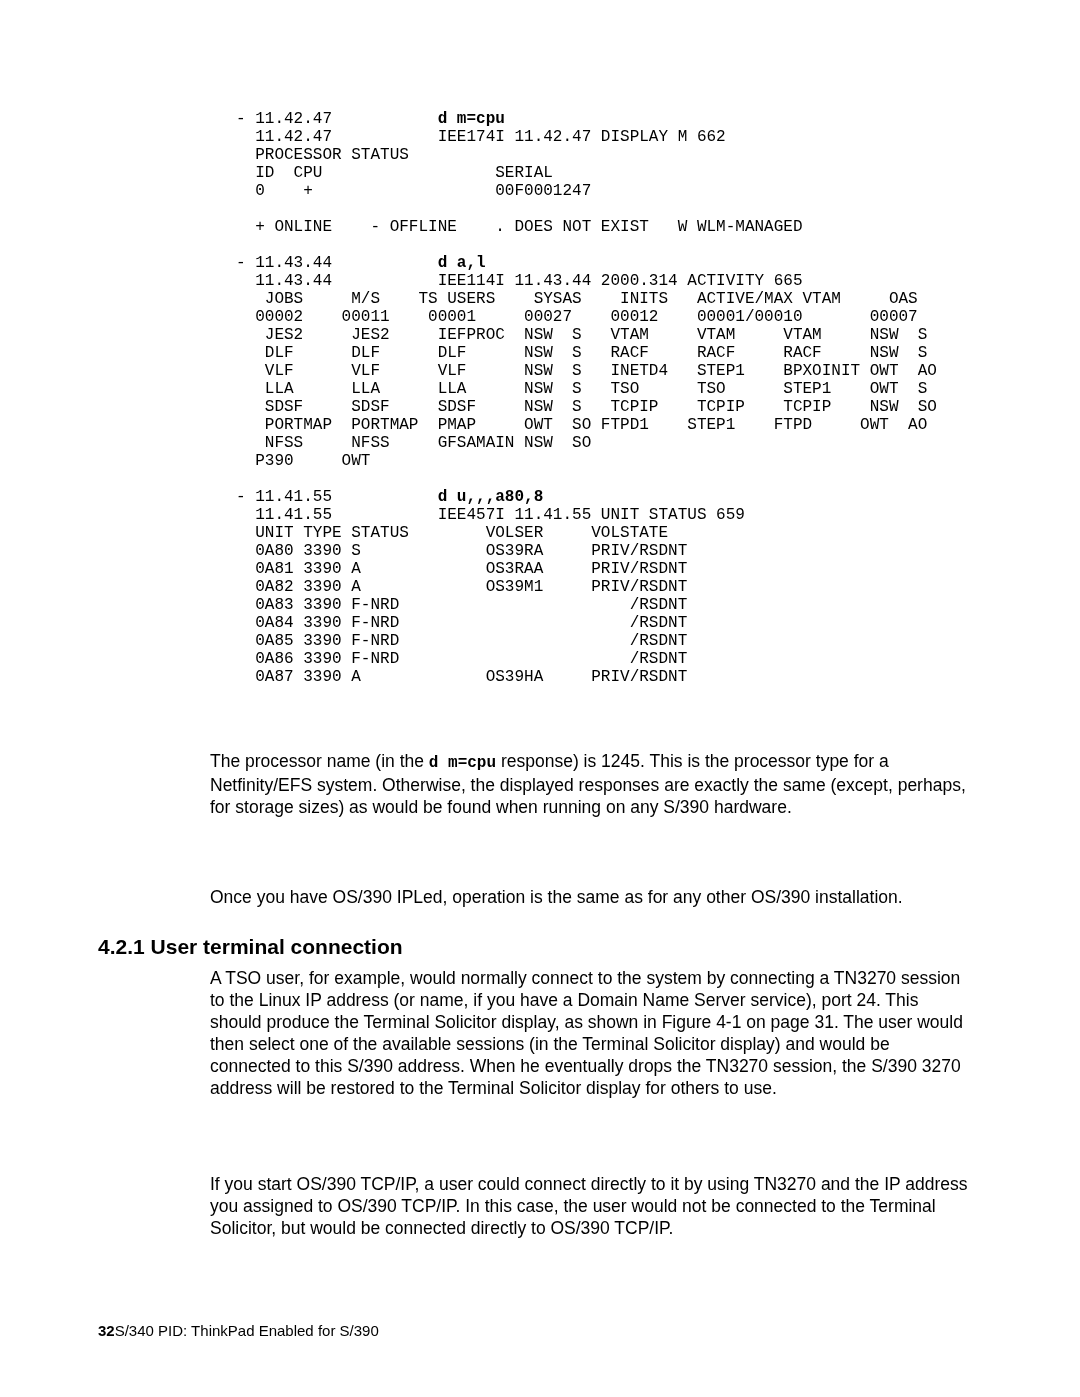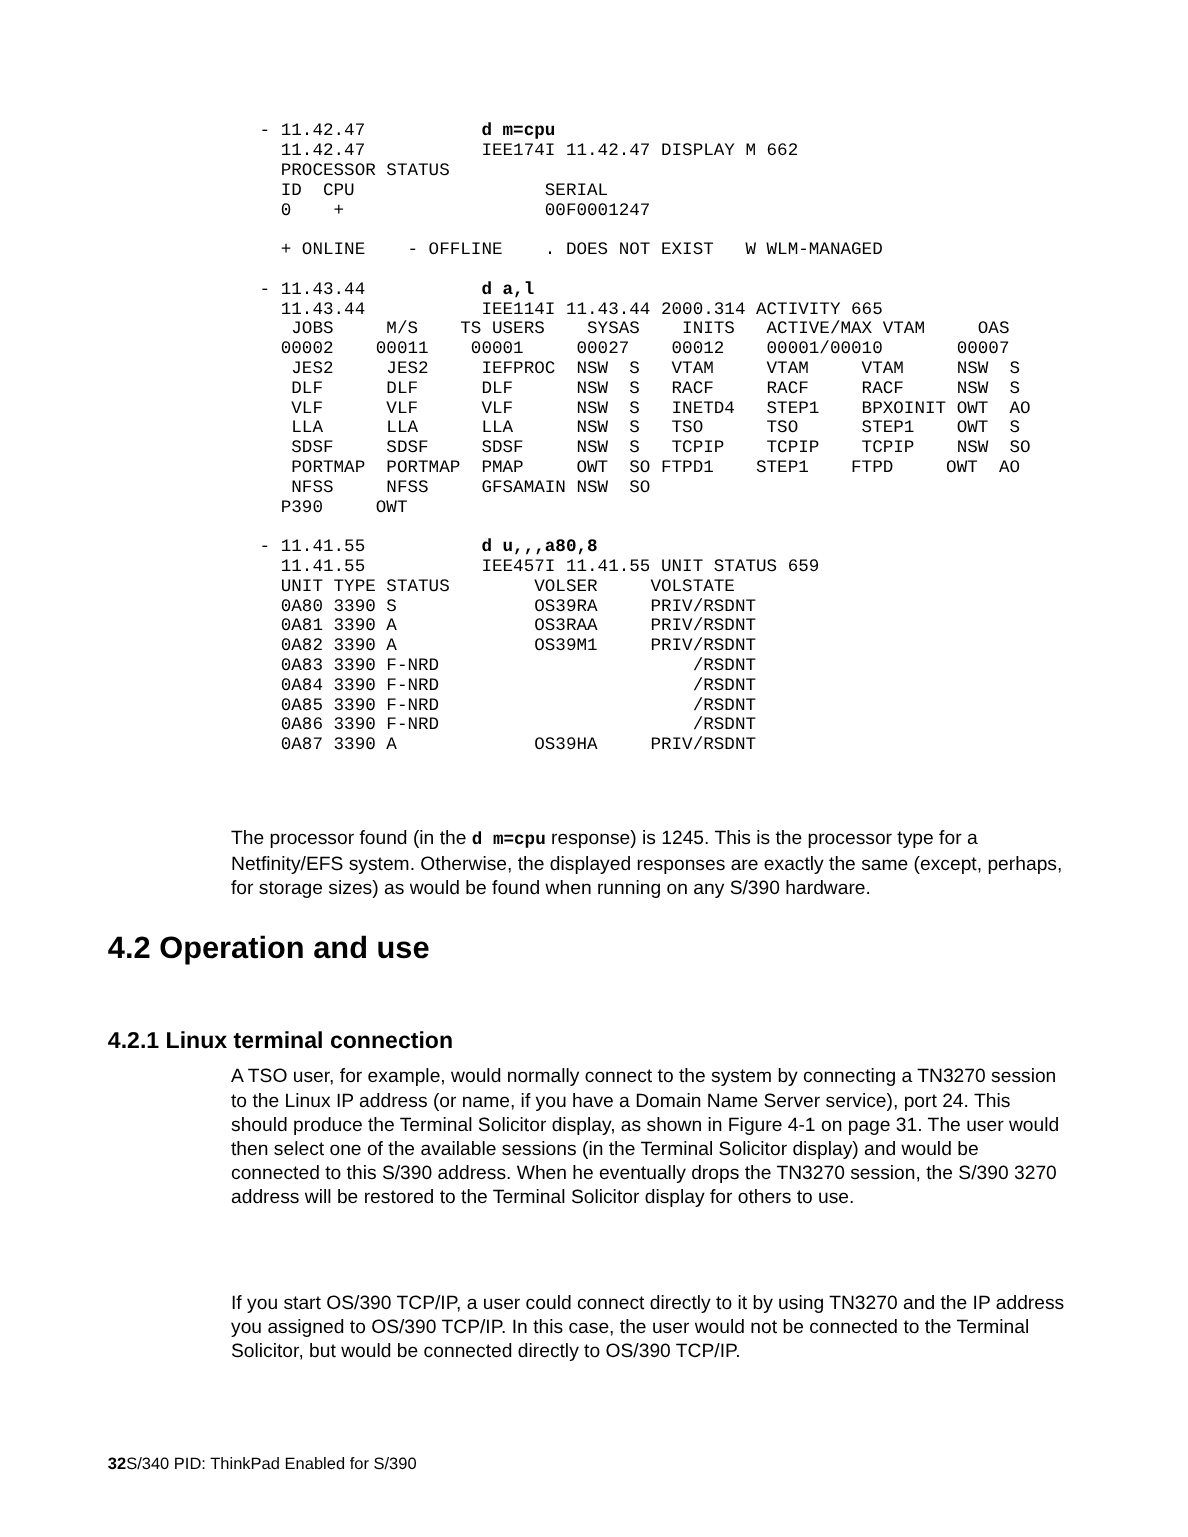--- a/index.html
+++ b/index.html
@@ -90,27 +90,27 @@
   0A81 3390 A             OS3RAA     PRIV/RSDNT
   0A82 3390 A             OS39M1     PRIV/RSDNT
   0A83 3390 F-NRD                        /RSDNT
   0A84 3390 F-NRD                        /RSDNT
   0A85 3390 F-NRD                        /RSDNT
   0A86 3390 F-NRD                        /RSDNT
   0A87 3390 A             OS39HA     PRIV/RSDNT
 </div>
 
   <div class="prose" style="top:750px;">
-    <span>The processor found (in the </span><span style="font-family:'Courier New',monospace;font-size:16px;"><b>d m=cpu</b></span><span> response) is 1245.  This is the processor type for a Netfinity/EFS system.  Otherwise, the displayed responses are exactly the same (except, perhaps, for storage sizes) as would be found when running on any S/390 hardware.</span>
+    <span>The processor name (in the </span><span style="font-family:'Courier New',monospace;font-size:16px;"><b>d m=cpu</b></span><span> response) is 1245.  This is the processor type for a Netfinity/EFS system.  Otherwise, the displayed responses are exactly the same (except, perhaps, for storage sizes) as would be found when running on any S/390 hardware.</span>
   </div>
 
-  <div class="h2" style="top:846px;">4.2  Operation and use</div>
 
+  <div class="prose" style="top:886px;">Once you have OS/390 IPLed, operation is the same as for any other OS/390 installation.</div>
 
-  <div class="h3" style="top:935px;">4.2.1  Linux terminal connection</div>
+  <div class="h3" style="top:935px;">4.2.1  User terminal connection</div>
 
   <div class="prose" style="top:967px;">A TSO user, for example, would normally connect to the system by connecting a TN3270 session to the Linux IP address (or name, if you have a Domain Name Server service), port 24.  This should produce the Terminal Solicitor display, as shown in Figure 4-1 on page 31.  The user would then select one of the available sessions (in the Terminal Solicitor display) and would be connected to this S/390 address.  When he eventually drops the TN3270 session, the S/390 3270 address will be restored to the Terminal Solicitor display for others to use.</div>
 
   <div class="prose" style="top:1137px;margin-top:36px;">If you start OS/390 TCP/IP, a user could connect directly to it by using TN3270 and the IP address you assigned to OS/390 TCP/IP.  In this case, the user would not be connected to the Terminal Solicitor, but would be connected directly to OS/390 TCP/IP.</div>
 
   <div class="footer">
     <span class="pg">32</span><span>S/340 PID: ThinkPad Enabled for S/390</span>
   </div>
 
 </div>

